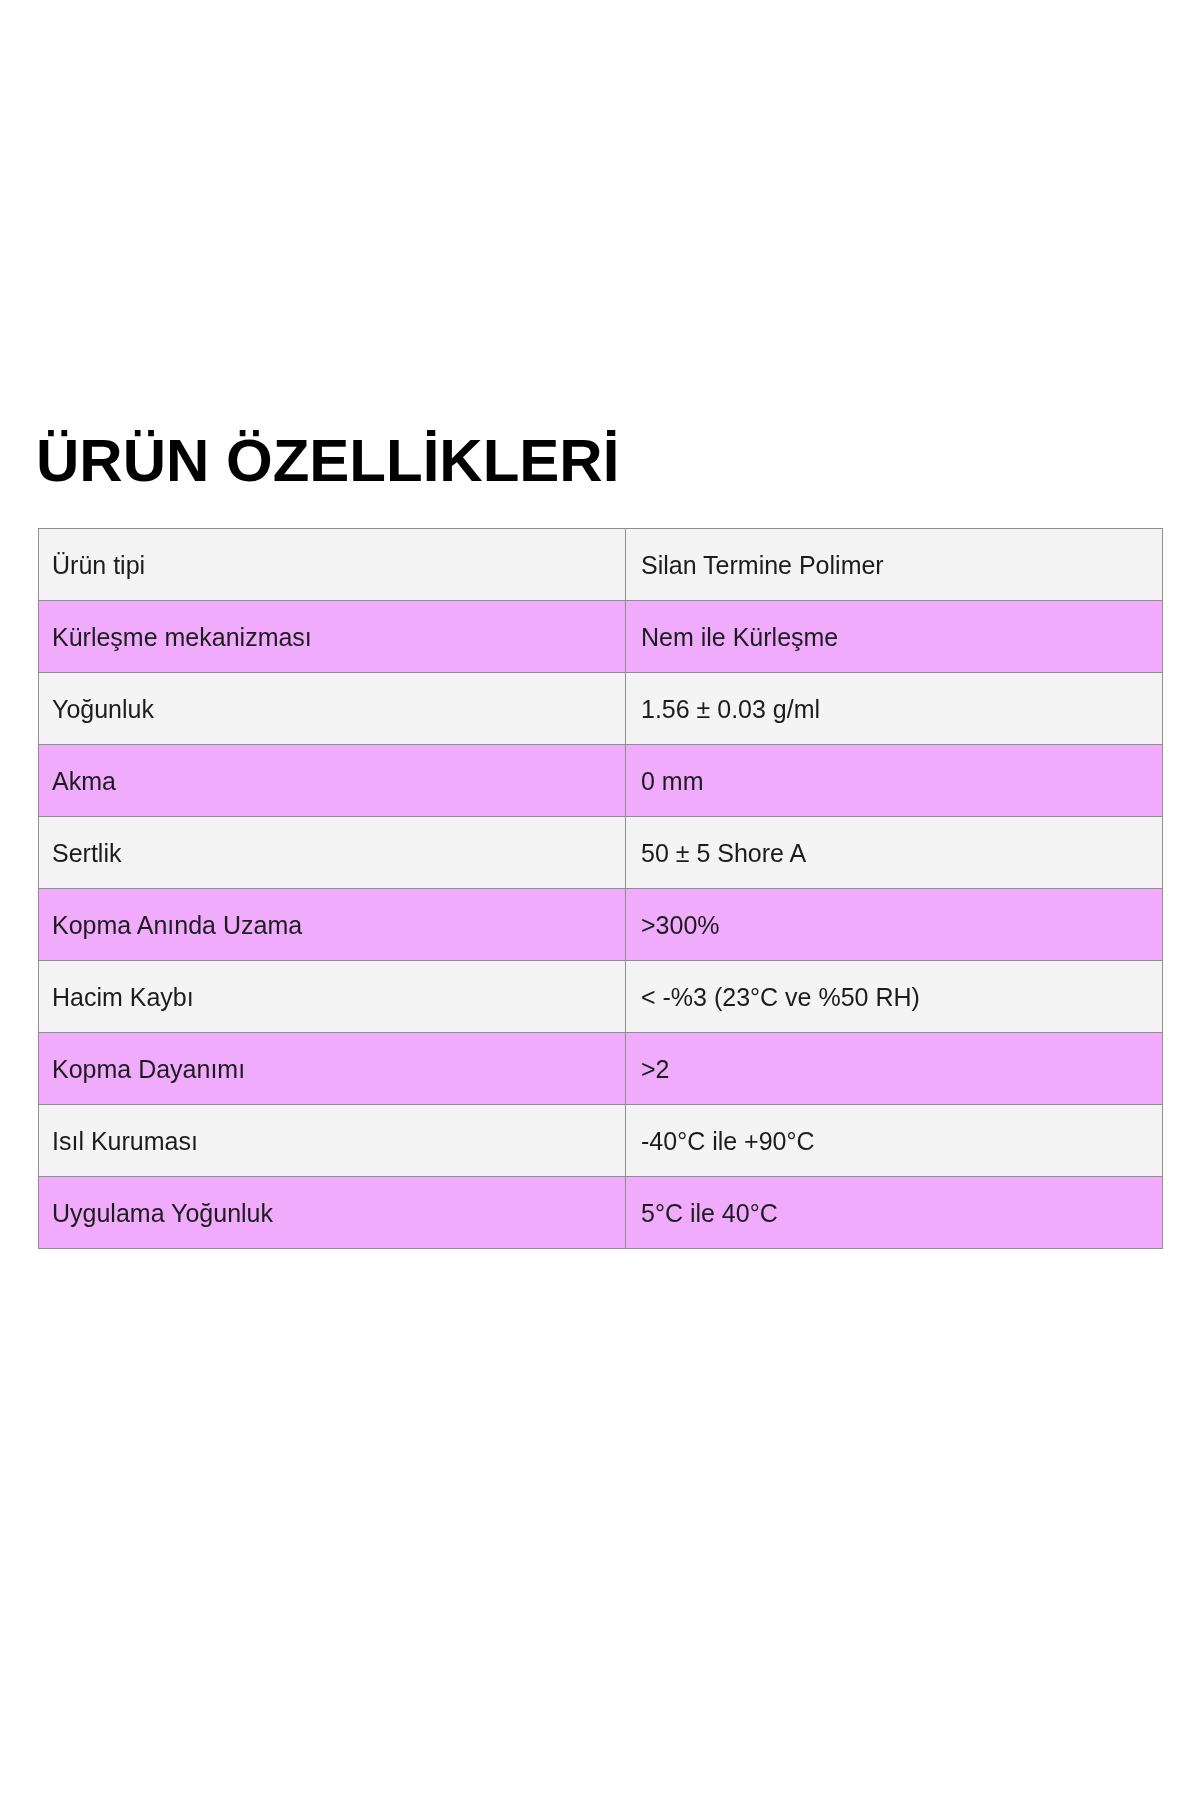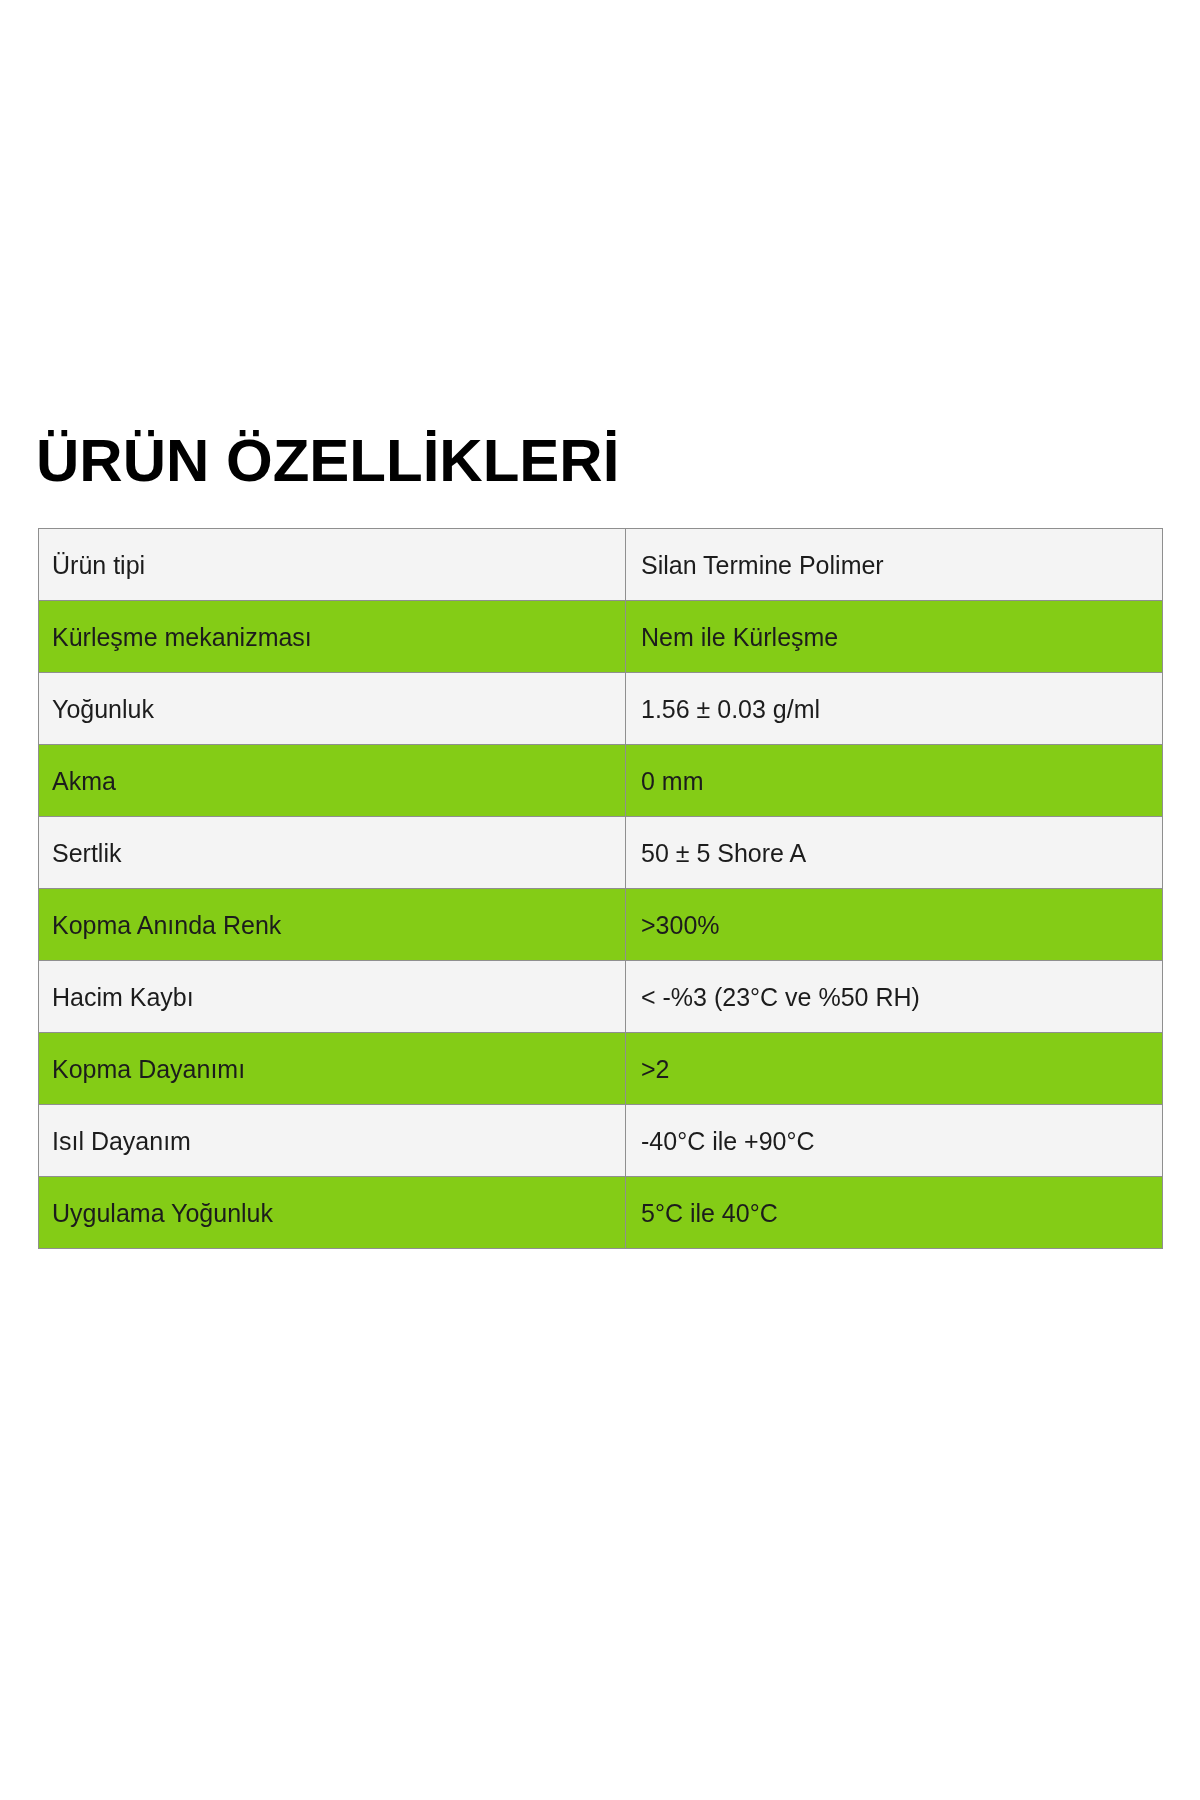--- a/index.html
+++ b/index.html
@@ -36,21 +36,21 @@
     table-layout: fixed;
   }
   .spec-table td {
     border: 1px solid #8f8f8f;
     height: 71px;
     font-size: 25px;
     line-height: 1.2;
     vertical-align: middle;
     padding: 0 10px 0 13px;
     color: #1c1c1c;
-    background: #84cc16;
+    background: #f0abfc;
     overflow: hidden;
   }
   .spec-table td.col-label { width: 563px; }
   .spec-table td.col-value { padding-left: 15px; }
   .spec-table tr.shaded td { background: #f4f4f4; }
 </style>
 </head>
 <body>
 
 <h1 class="page-title">ÜRÜN ÖZELLİKLERİ</h1>
@@ -71,33 +71,33 @@
     </tr>
     <tr>
       <td class="col-label">Akma</td>
       <td class="col-value">0 mm</td>
     </tr>
     <tr class="shaded">
       <td class="col-label">Sertlik</td>
       <td class="col-value">50 ± 5 Shore A</td>
     </tr>
     <tr>
-      <td class="col-label">Kopma Anında Renk</td>
+      <td class="col-label">Kopma Anında Uzama</td>
       <td class="col-value">&gt;300%</td>
     </tr>
     <tr class="shaded">
       <td class="col-label">Hacim Kaybı</td>
       <td class="col-value">&lt; -%3 (23°C ve %50 RH)</td>
     </tr>
     <tr>
       <td class="col-label">Kopma Dayanımı</td>
       <td class="col-value">&gt;2</td>
     </tr>
     <tr class="shaded">
-      <td class="col-label">Isıl Dayanım</td>
+      <td class="col-label">Isıl Kuruması</td>
       <td class="col-value">-40°C ile +90°C</td>
     </tr>
     <tr>
       <td class="col-label">Uygulama Yoğunluk</td>
       <td class="col-value">5°C ile 40°C</td>
     </tr>
   </tbody>
 </table>
 
 </body></html>

